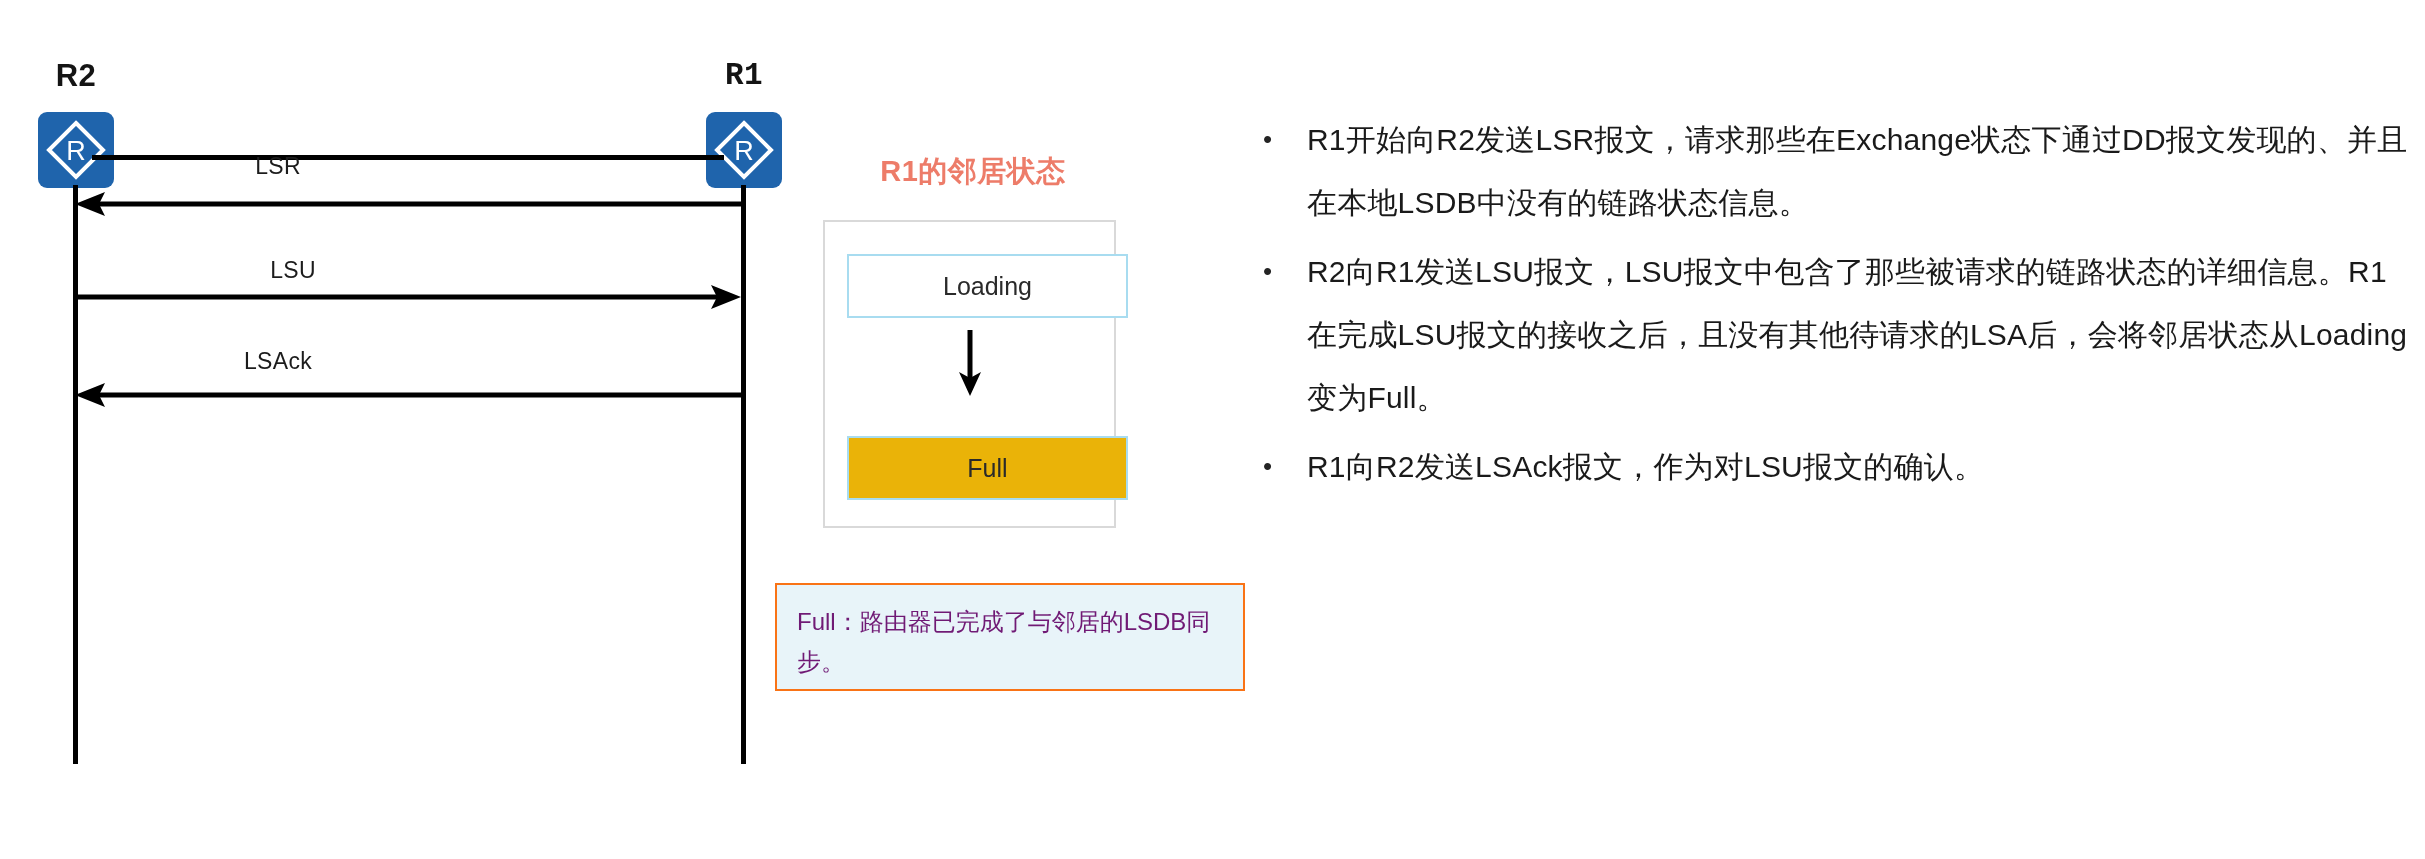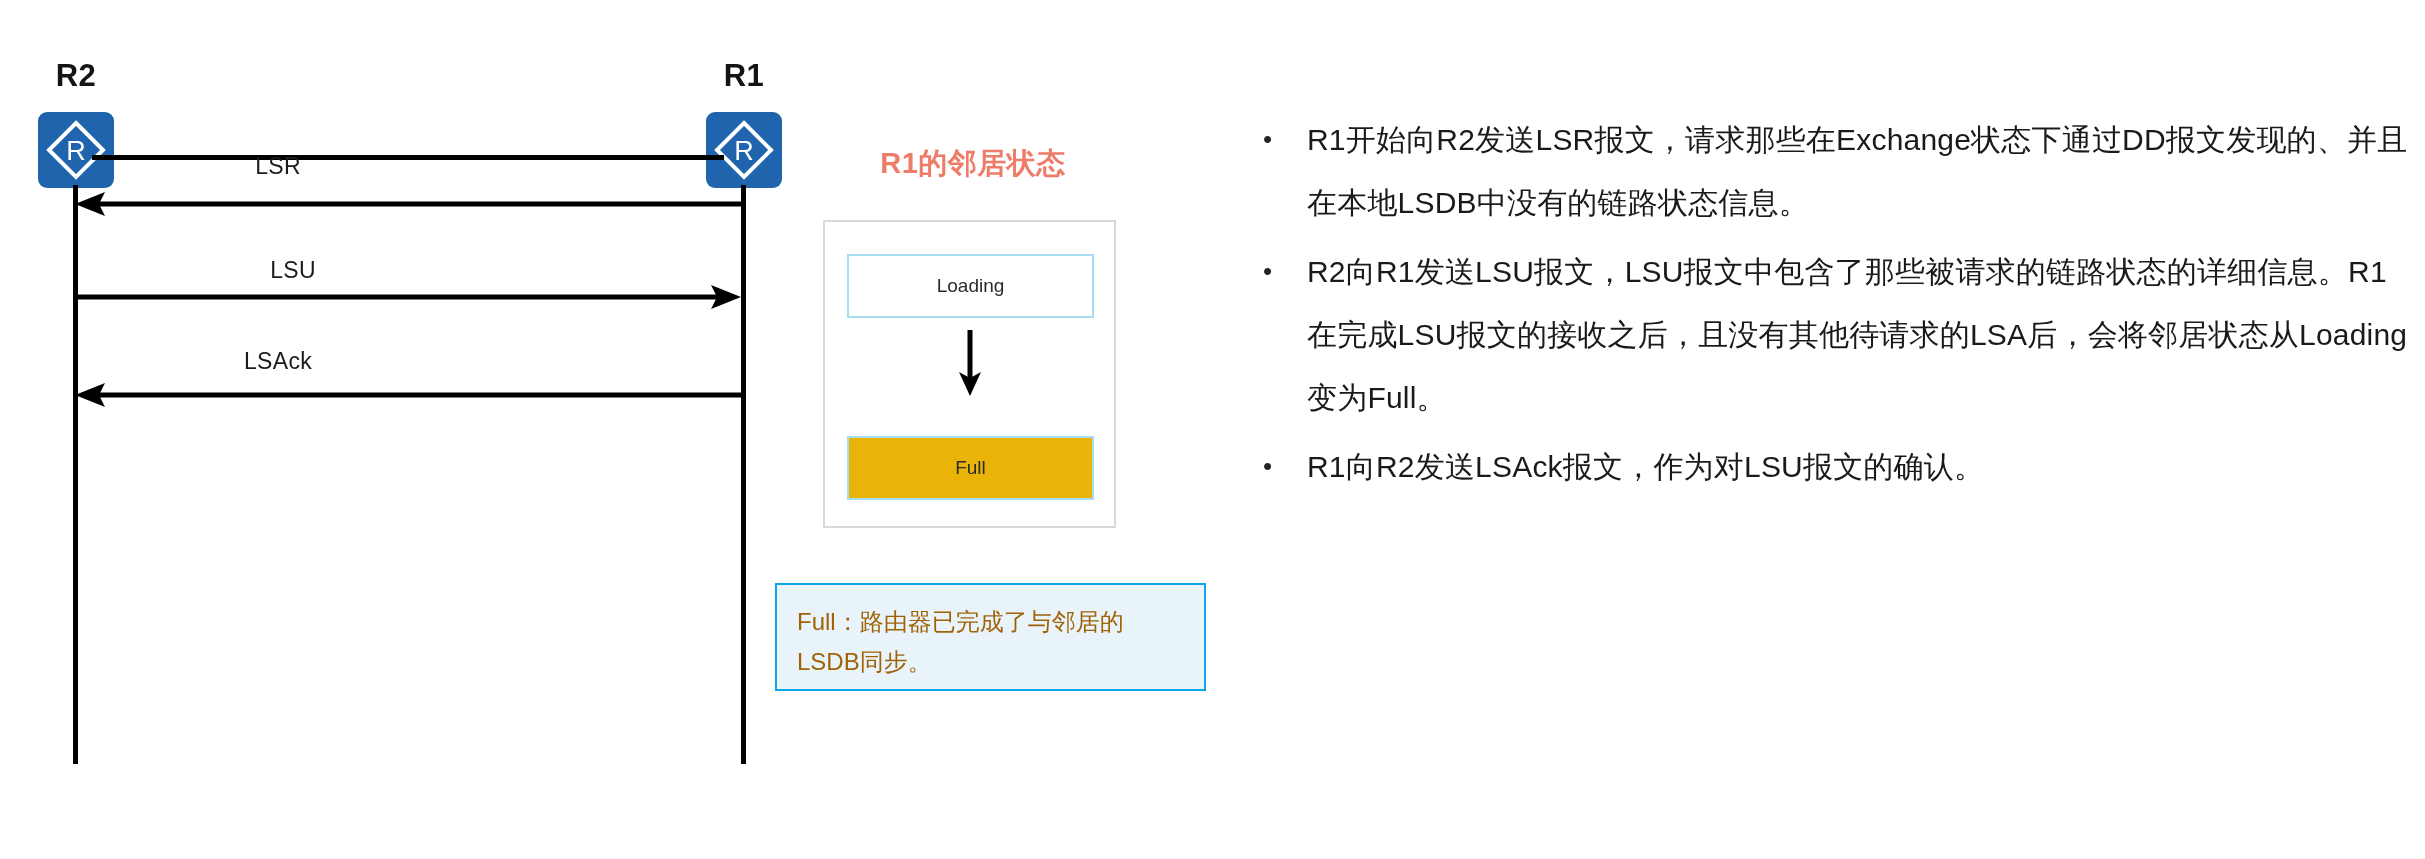--- a/index.html
+++ b/index.html
@@ -33,21 +33,21 @@
 
   .node-label {
     position: absolute;
     font-size: 31px;
     font-weight: bold;
     color: #141414;
     letter-spacing: 0.5px;
     white-space: nowrap;
   }
   .node-label.r2 { left: 76px; top: 58px; transform: translateX(-50%); }
-  .node-label.r1 { left: 744px; top: 58px; transform: translateX(-50%); }
+  .node-label.r1 { left: 744px; top: 58px; transform: translateX(-50%); font-family: Liberation Mono, monospace; }
 
   .router-icon {
     position: absolute;
     width: 76px;
     height: 76px;
     border-radius: 9px;
     background: #1F64AC;
     box-sizing: border-box;
   }
   .router-icon.r2 { left: 38px; top: 112px; }
@@ -90,74 +90,74 @@
   #state-panel {
     position: absolute;
     left: 775px;
     top: 0;
     width: 460px;
     height: 859px;
   }
   #state-title {
     position: absolute;
     left: 198px;
-    top: 144px;
+    top: 152px;
     transform: translateX(-50%);
     font-size: 29px;
     font-weight: bold;
     color: #ED7C69;
     white-space: nowrap;
     letter-spacing: 0.5px;
   }
   #state-box {
     position: absolute;
     left: 48px;
     top: 220px;
     width: 293px;
     height: 308px;
     border: 2px solid #d9d9d9;
     background: #ffffff;
     box-sizing: border-box;
   }
   .state-item {
     position: absolute;
     left: 22px;
-    width: 247px;
+    width: 281px;
     height: 64px;
     border: 2px solid #A8DCF0;
     box-sizing: border-box;
     display: flex;
     align-items: center;
     justify-content: center;
-    font-size: 19px;
+    font-size: 25px;
     color: #2a2a2a;
   }
   .state-item.loading { top: 32px; background: #ffffff; }
   .state-item.full    { top: 214px; background: #eab308; }
 
   #state-arrow {
     position: absolute;
     left: 50%;
     top: 108px;
     transform: translateX(-50%);
   }
 
   #full-note {
     position: absolute;
     left: 0px;
     top: 583px;
-    width: 431px;
+    width: 470px;
     height: 108px;
-    border: 2px solid #0ea5e9;
+    border: 2px solid #f97316;
     background: #E8F4F9;
     box-sizing: border-box;
     padding: 17px 20px 0 20px;
     font-size: 24px;
     line-height: 1.65;
-    color: #a16207;
+    color: #701a75;
   }
 
   
   #explanation {
     position: absolute;
     left: 1255px;
     top: 108px;
     width: 1160px;
   }
   .bullet-row {

